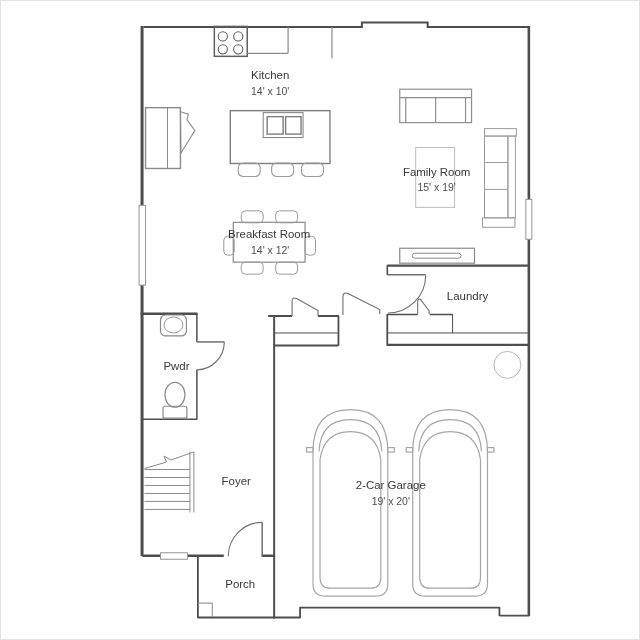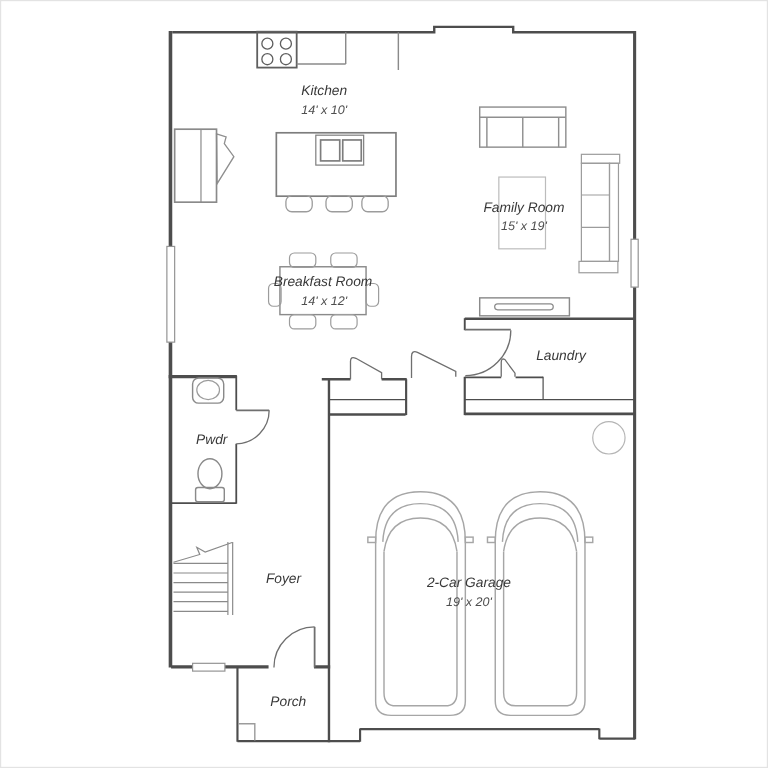--- a/index.html
+++ b/index.html
@@ -1,20 +1,19 @@
 <!DOCTYPE html>
 <html><head>
 <meta charset="utf-8">
 <style>
   html,body{margin:0;padding:0;background:#ffffff;}
   .canvas{
     position:relative;width:638px;height:638px;background:#ffffff;
     border:1px solid #e3e3e3;overflow:hidden;
     font-family:"Liberation Sans", sans-serif;
-    font-style:italic;
   }
   svg{position:absolute;left:0;top:0;}
   text{font-family:"Liberation Sans", sans-serif;}
   .room-label{font-size:11.5px;fill:#383838;}
   .dim-label{font-size:10.5px;fill:#4e4e4e;}
 </style>
 </head>
 <body>
 
 <div class="canvas">

